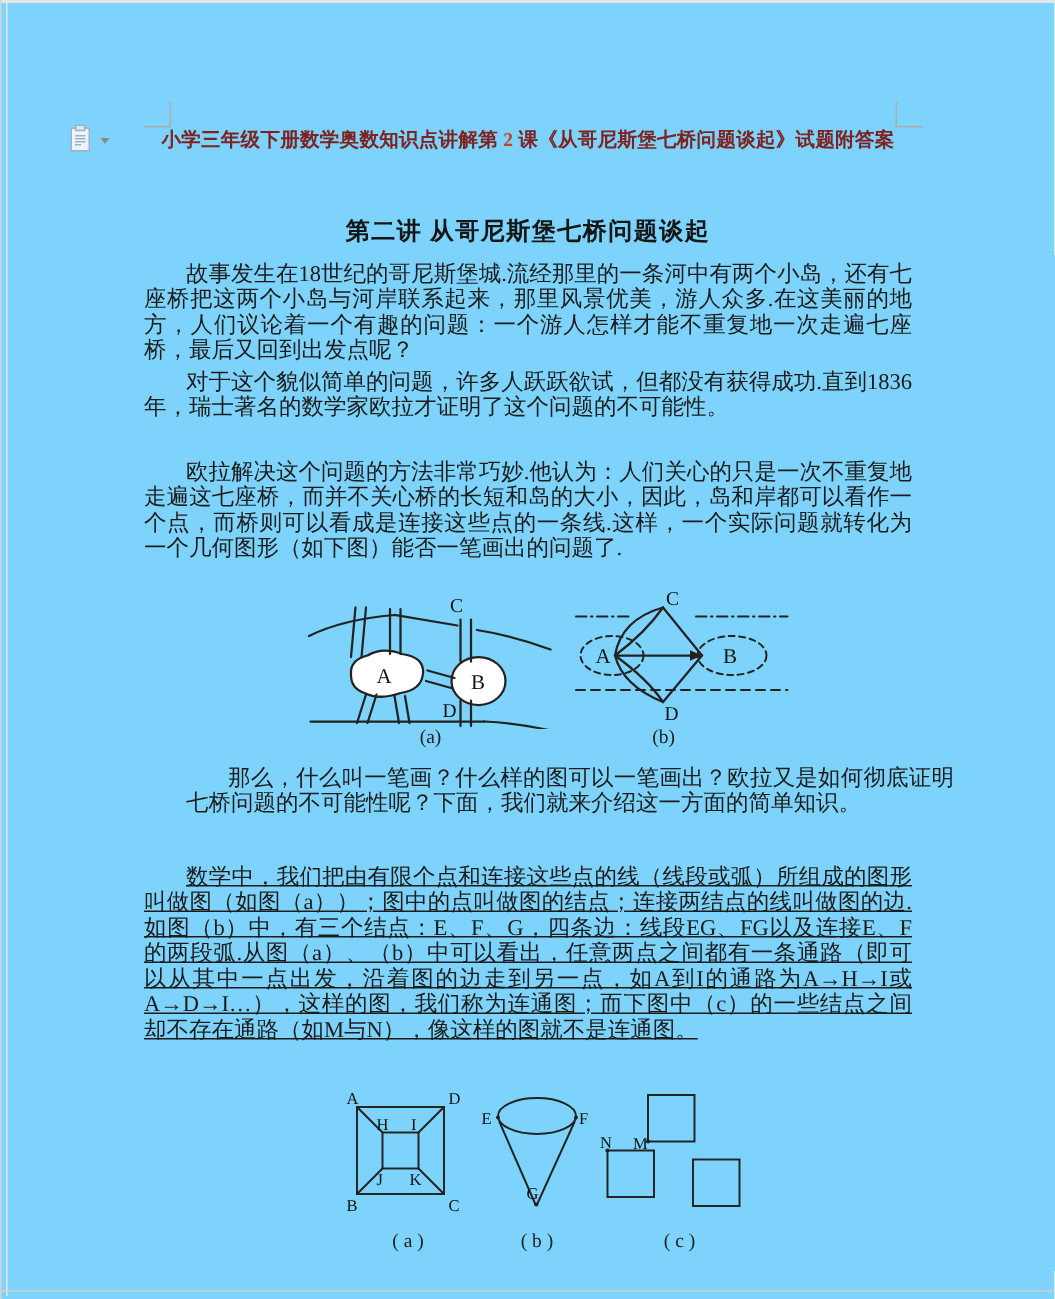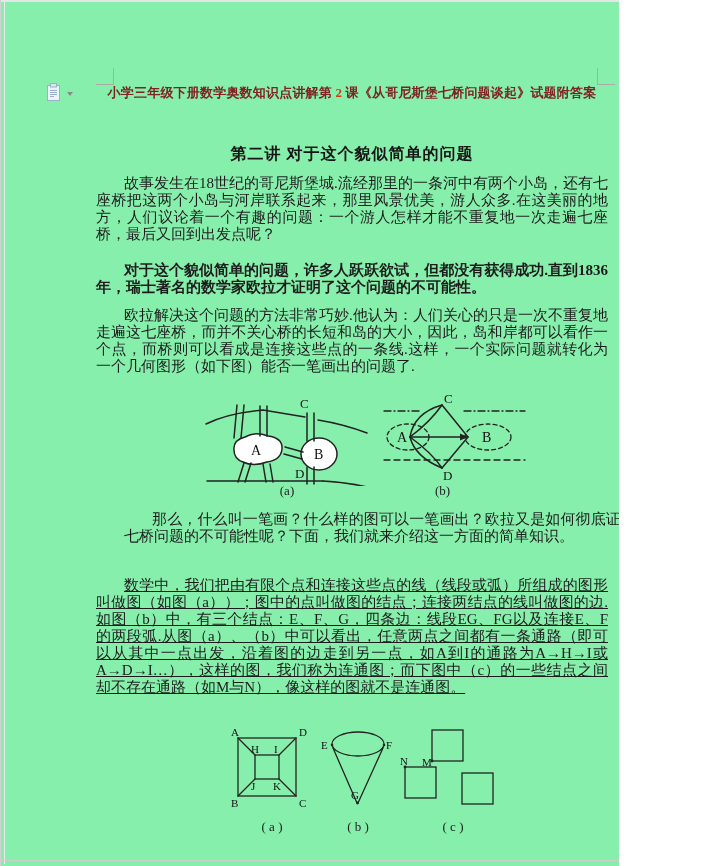--- a/index.html
+++ b/index.html
@@ -1,17 +1,17 @@
 <!DOCTYPE html>
 <html><head>
 <meta charset="utf-8">
 <style>
   html,body{margin:0;padding:0;background:#ffffff;}
   .page{
-    position:relative;width:619px;height:866px;background:#86efac;overflow:hidden;
+    position:relative;width:703px;height:866px;background:#7dd3fc;overflow:hidden;
     font-family:"Liberation Serif","DejaVu Serif",serif;color:#1c1c1c;
   }
   
   .edge-top{position:absolute;left:0;top:0;width:703px;height:2px;background:#e6e6e6;}
   .edge-left1{position:absolute;left:0;top:0;width:1px;height:866px;background:#d2d2d2;}
   .edge-left2{position:absolute;left:4px;top:2px;width:1px;height:862px;background:#e9e9e9;}
   .edge-bottom{position:absolute;left:0;top:860px;width:703px;height:1px;background:#cfcfcf;}
   
   .mark{position:absolute;width:17px;height:16px;}
   .mark-left{left:96px;top:68px;border-right:1px solid #ababab;border-bottom:1px solid #ababab;}
@@ -29,21 +29,21 @@
   .doc-title .tnum{color:#c83d1a;}
   .heading{
     position:absolute;left:96px;top:144px;width:512px;margin:0;text-align:center;
     font-size:16px;font-weight:bold;color:#161616;letter-spacing:1px;
   }
   .para{
     position:absolute;left:96px;width:512px;margin:0;
     font-size:15px;line-height:17px;text-align:justify;text-indent:28px;color:#1c1c1c;
   }
   .p1{top:175px;}
-  .p2{top:262px;font-weight:bold;}
+  .p2{top:247px;}
   .p3{top:307px;}
   .p4{top:511px;margin-left:28px;}
   .p5{top:577px;text-decoration:underline;}
   
   .fig{position:absolute;}
   .fig svg{display:block;}
   .fig-caption{position:absolute;margin:0;text-align:center;font-size:13px;color:#222;}
   .cap-f1a{left:203px;top:483px;width:168px;}
   .cap-f1b{left:370px;top:483px;width:145px;}
   .cap-f2a{left:231px;top:819px;width:82px;}
@@ -70,21 +70,21 @@
     <svg width="16" height="19" viewBox="0 0 16 19">
       <rect x="1.5" y="2.5" width="12" height="15" fill="#eef3fa" stroke="#9ab1cc"></rect>
       <rect x="4.5" y="0.5" width="6" height="3.5" fill="#dce6f1" stroke="#9ab1cc"></rect>
       <path d="M4,7.5 H11 M4,9.5 H11 M4,11.5 H11 M4,13.5 H8" stroke="#9ab1cc" stroke-width="1" fill="none"></path>
     </svg>
     <span class="dd-arrow"></span>
   </div>
 
   <div class="doc-title"><span>小学三年级下册数学奥数知识点讲解第 </span><span class="tnum">2</span><span> 课《从哥尼斯堡七桥问题谈起》试题附答案</span></div>
 
-  <h1 class="heading">第二讲 对于这个貌似简单的问题</h1>
+  <h1 class="heading">第二讲 从哥尼斯堡七桥问题谈起</h1>
 
   <p class="para p1">故事发生在18世纪的哥尼斯堡城.流经那里的一条河中有两个小岛，还有七座桥把这两个小岛与河岸联系起来，那里风景优美，游人众多.在这美丽的地方，人们议论着一个有趣的问题：一个游人怎样才能不重复地一次走遍七座桥，最后又回到出发点呢？</p>
   <p class="para p2">对于这个貌似简单的问题，许多人跃跃欲试，但都没有获得成功.直到1836年，瑞士著名的数学家欧拉才证明了这个问题的不可能性。</p>
   <p class="para p3">欧拉解决这个问题的方法非常巧妙.他认为：人们关心的只是一次不重复地走遍这七座桥，而并不关心桥的长短和岛的大小，因此，岛和岸都可以看作一个点，而桥则可以看成是连接这些点的一条线.这样，一个实际问题就转化为一个几何图形（如下图）能否一笔画出的问题了.</p>
   <p class="para p4">那么，什么叫一笔画？什么样的图可以一笔画出？欧拉又是如何彻底证明七桥问题的不可能性呢？下面，我们就来介绍这一方面的简单知识。</p>
   <p class="para p5">数学中，我们把由有限个点和连接这些点的线（线段或弧）所组成的图形叫做图（如图（a））；图中的点叫做图的结点；连接两结点的线叫做图的边.如图（b）中，有三个结点：E、F、G，四条边：线段EG、FG以及连接E、F的两段弧.从图（a）、（b）中可以看出，任意两点之间都有一条通路（即可以从其中一点出发，沿着图的边走到另一点，如A到I的通路为A→H→I或A→D→I…），这样的图，我们称为连通图；而下图中（c）的一些结点之间却不存在通路（如M与N），像这样的图就不是连通图。</p>
 
   <div class="fig" style="left:203px;top:394px;">
     <svg width="168" height="92" viewBox="0 0 168 92">
 

